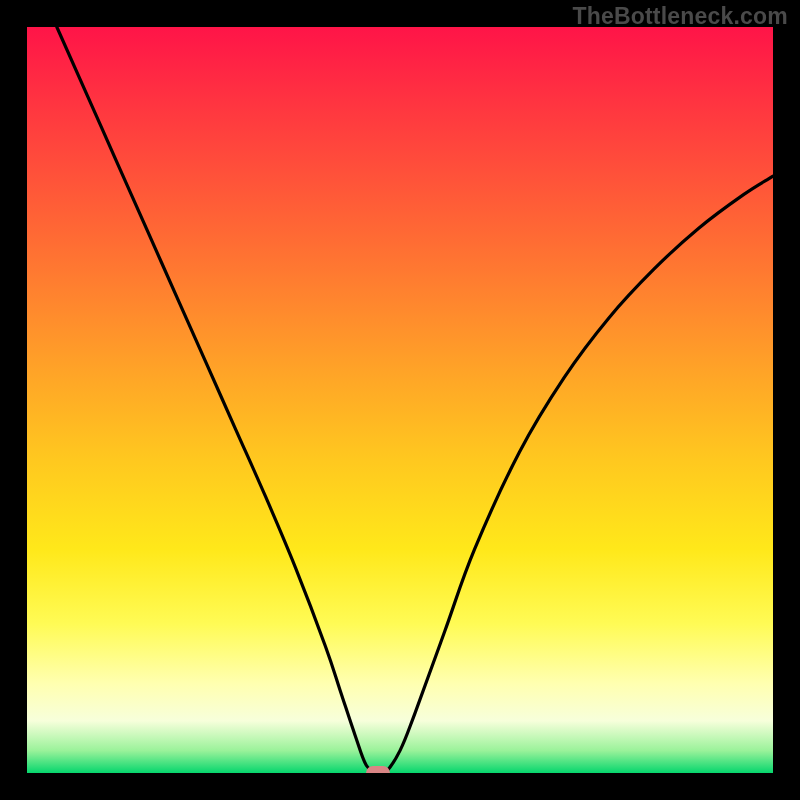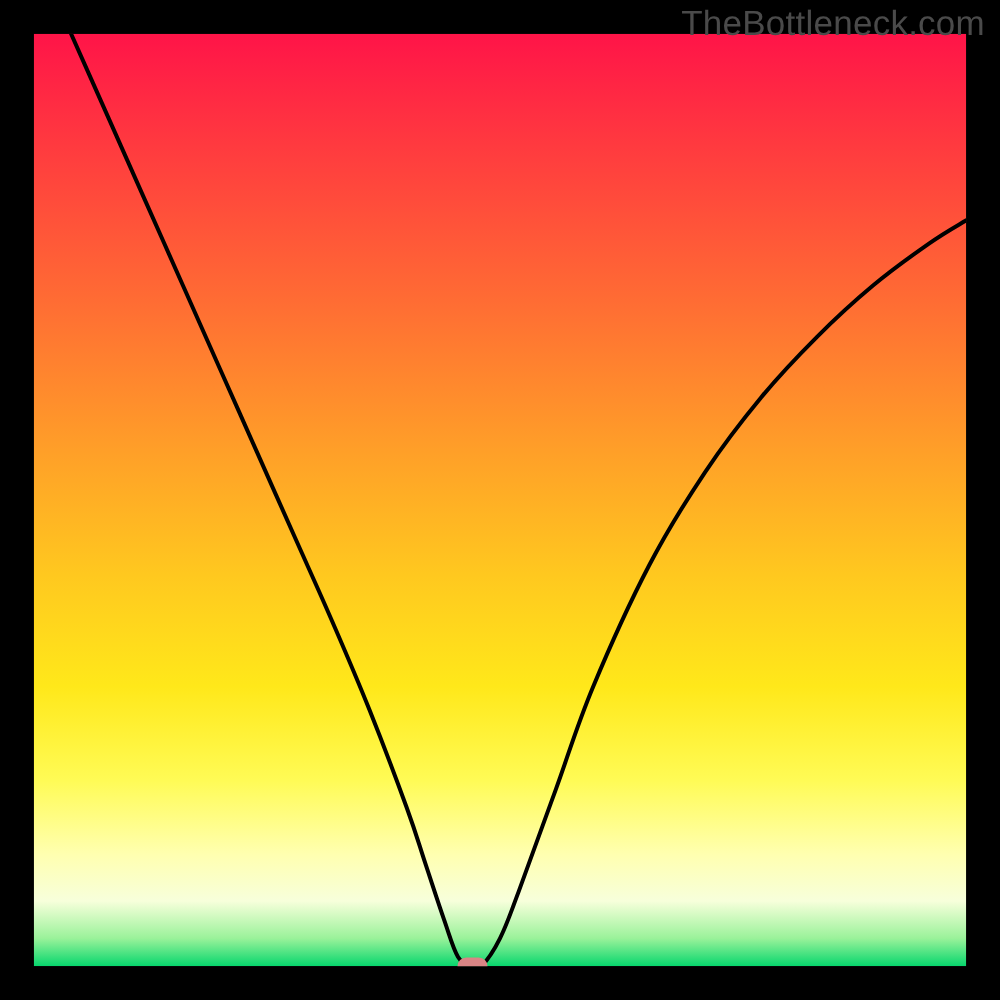--- a/index.html
+++ b/index.html
@@ -15,22 +15,22 @@
     position: relative;
     width: 800px;
     height: 800px;
     background: #000000;
   }
   .watermark {
     position: absolute;
     top: 3px;
     right: 12px;
     color: #4a4a4a;
-    font-size: 28px;
-    font-weight: 400;
+    font-size: 23px;
+    font-weight: 700;
     letter-spacing: 0.2px;
     z-index: 10;
   }
   .plot {
     position: absolute;
     left: 27px;
     top: 27px;
     width: 746px;
     height: 746px;
     overflow: hidden;

